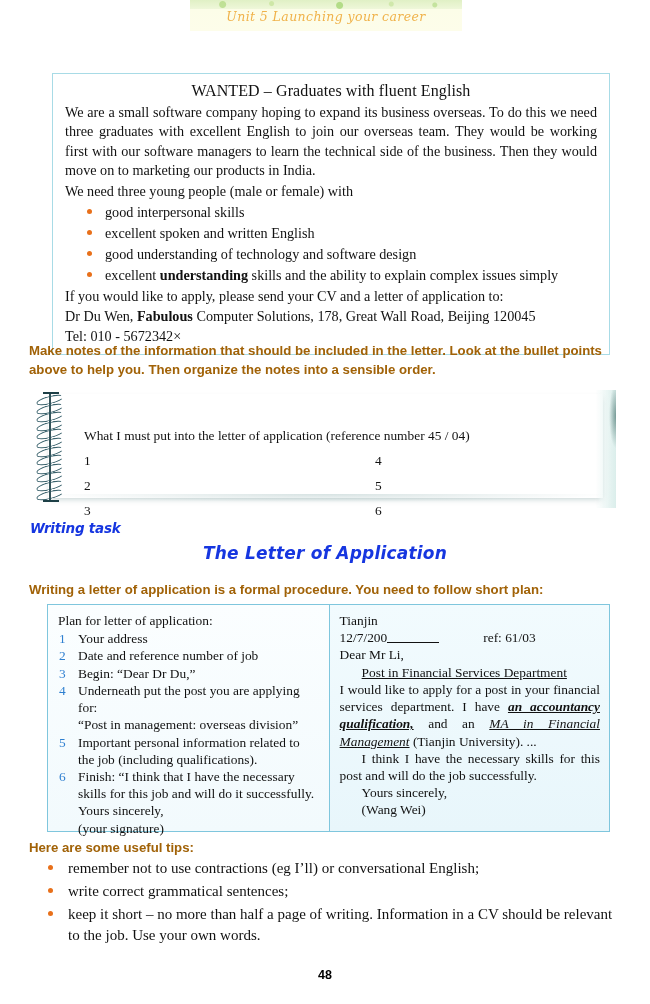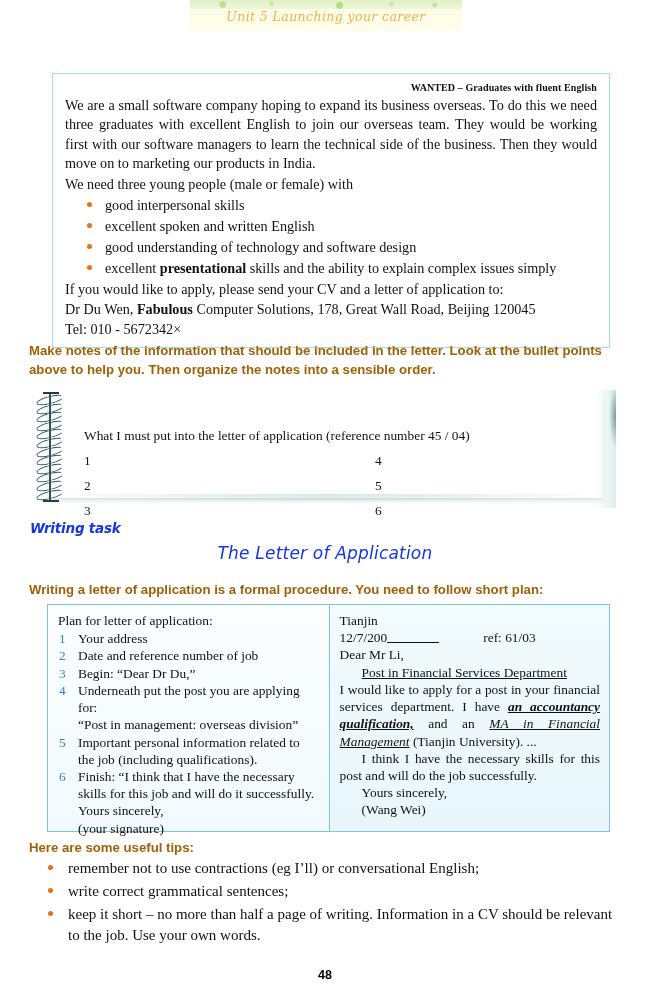--- a/index.html
+++ b/index.html
@@ -42,21 +42,21 @@
 
   
   .ad-box{
     position:absolute;left:52px;top:73px;width:558px;
     border:1.5px solid #a8dbe6;
     background:#ffffff;
     box-sizing:border-box;
     padding:6px 12px 8px 12px;
   }
   .ad-title{
-    text-align:right;font-weight:bold;font-size:10px;
+    text-align:center;font-weight:normal;font-size:16px;
     margin:2px 0 3px 0;letter-spacing:.1px;
   }
   .ad-para{
     font-size:14.2px;line-height:1.37;margin:0 0 1px 0;
     text-align:justify;text-justify:inter-word;
   }
   .ad-para.nojust{text-align:left;}
   .ad-list{list-style:none;margin:1px 0 1px 0;padding:0 0 0 22px;}
   .ad-list li{
     font-size:14.2px;line-height:1.47;position:relative;padding-left:18px;
@@ -123,21 +123,21 @@
   .h-writing-task{
     position:absolute;left:30px;top:520px;
     font-family:"DejaVu Sans", sans-serif;
     font-weight:bold;font-style:italic;font-size:13.5px;
     color:#1636e0;letter-spacing:-.2px;
   }
   .h-letter-title{
     position:absolute;left:0;right:0;top:543px;
     text-align:center;
     font-family:"DejaVu Sans", sans-serif;
-    font-weight:normal;font-style:italic;font-size:17px;
+    font-weight:bold;font-style:italic;font-size:17px;
     color:#1636e0;letter-spacing:.2px;
   }
 
   
   .plan-box{
     position:absolute;left:47px;top:604px;width:563px;height:228px;
     border:1.2px solid #7fc6dd;
     box-sizing:border-box;
     display:flex;
     background:#fff;
@@ -202,21 +202,21 @@
 </div>
 
 <div class="ad-box">
   <div class="ad-title">WANTED – Graduates with fluent English</div>
   <p class="ad-para">We are a small software company hoping to expand its business overseas. To do this we need three graduates with excellent English to join our overseas team. They would be working first with our software managers to learn the technical side of the business. Then they would move on to marketing our products in India.</p>
   <p class="ad-para nojust">We need three young people (male or female) with</p>
   <ul class="ad-list">
     <li>good interpersonal skills</li>
     <li>excellent spoken and written English</li>
     <li>good understanding of technology and software design</li>
-    <li><span id="req4">excellent <b>presentational</b> skills and the ability to explain complex issues simply</span></li>
+    <li><span id="req4">excellent <b>understanding</b> skills and the ability to explain complex issues simply</span></li>
   </ul>
   <p class="ad-foot">If you would like to apply, please send your CV and a letter of application to:</p>
   <p class="ad-foot"><span id="addr">Dr Du Wen, <b>Fabulous</b> Computer Solutions, 178, Great Wall Road, Beijing 120045</span></p>
   <p class="ad-foot">Tel: 010 - 5672342×</p>
 </div>
 
 <div class="instruct" id="instruct-notes">Make notes of the information that should be included in the letter. Look at the bullet points above to help you. Then organize the notes into a sensible order.</div>
 
 <div class="notepad">
   <div class="notepad-paper"></div>

